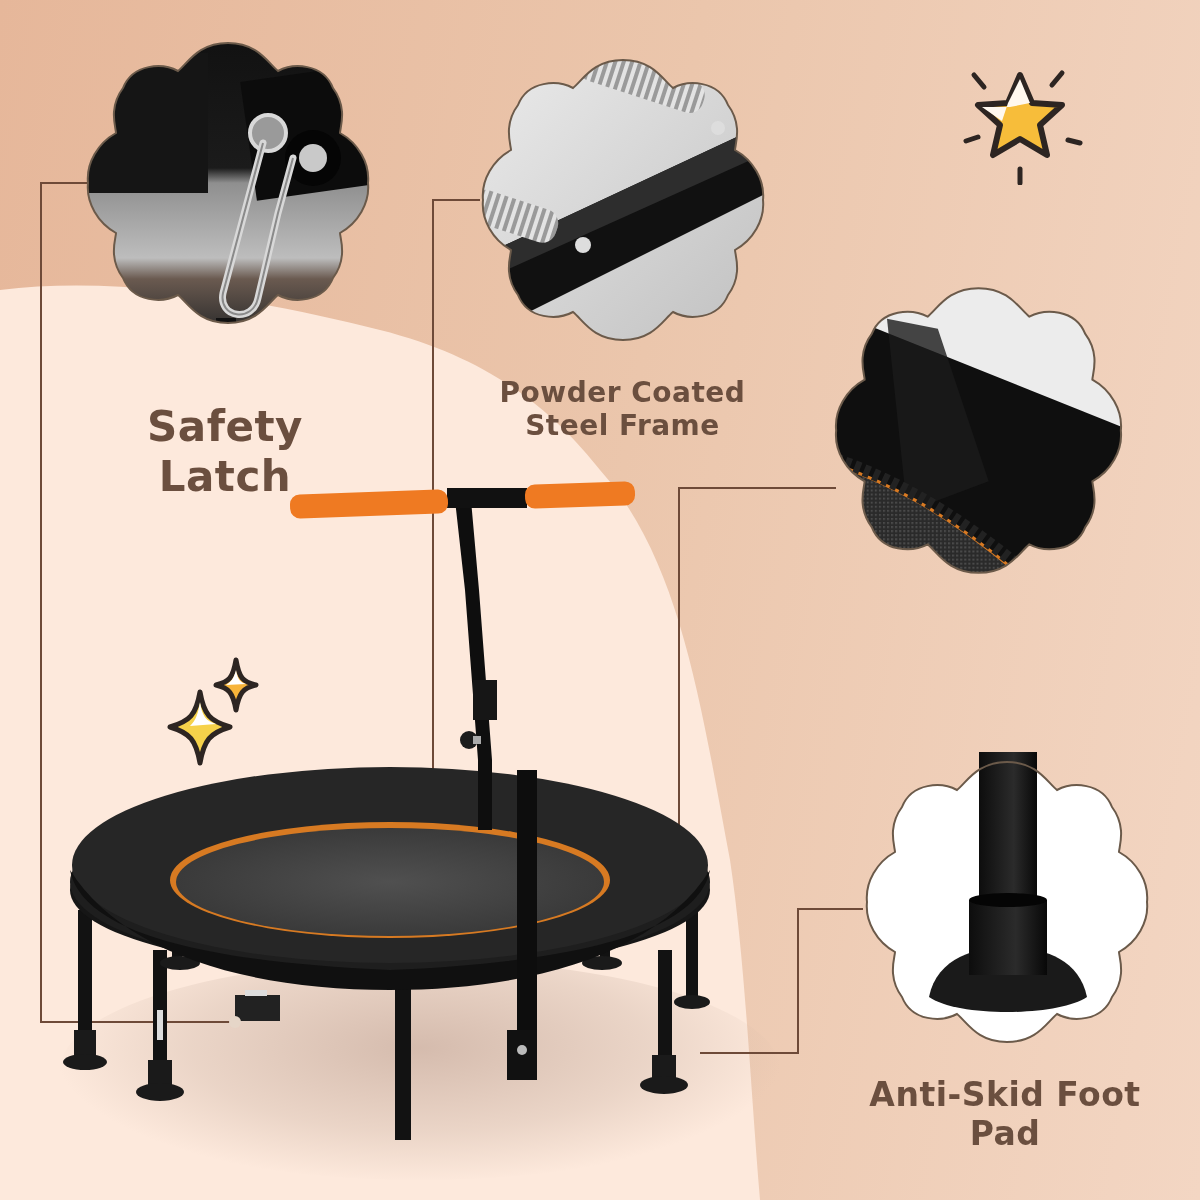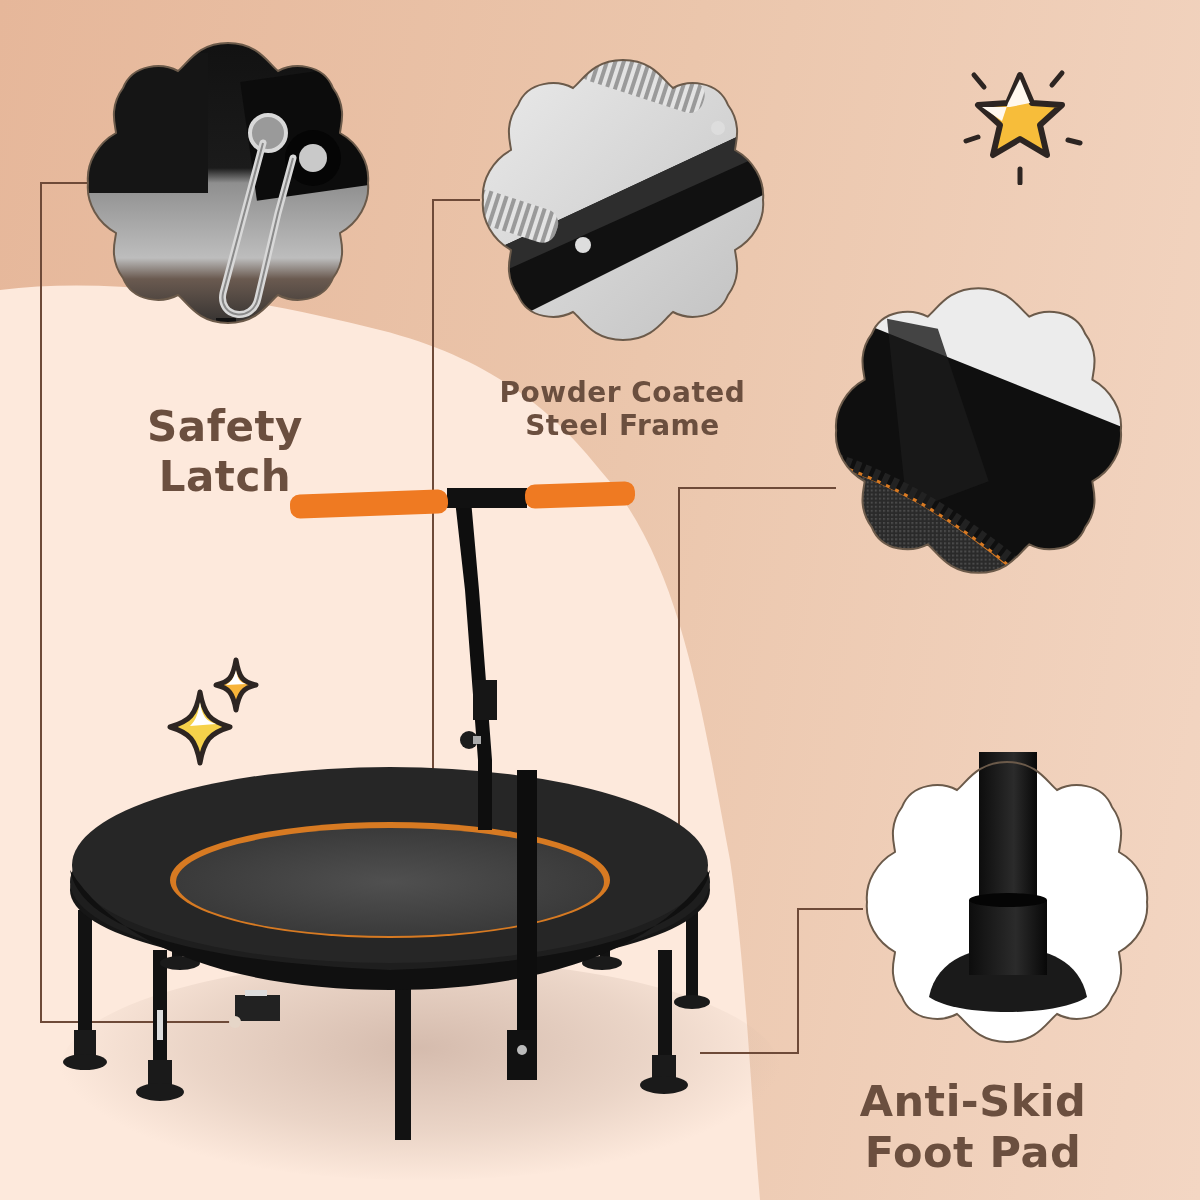--- a/index.html
+++ b/index.html
@@ -153,21 +153,21 @@
     <ellipse cx="151" cy="-8" rx="29" ry="8" fill="#1a1a1a"></ellipse>
     <g clip-path="url(#fc4)">
       <rect x="112" y="148" width="78" height="75" fill="url(#pole)"></rect>
       <path d="M72,245 C80,205 120,195 151,195 C182,195 222,205 230,245 C200,265 100,265 72,245 Z" fill="#1a1a1a"></path>
       <rect x="112" y="148" width="78" height="75" fill="url(#pole)"></rect>
       <ellipse cx="151" cy="148" rx="39" ry="7" fill="#050505"></ellipse>
     </g>
     <use href="#fp4" fill="none" stroke="#6b5a4a" stroke-width="2"></use>
   </svg>
 </div>
-<div class="label" style="left:798px; top:1076px; width:350px; font-size:43px;">Anti-Skid Foot Pad</div>
+<div class="label" style="left:830px; top:1076px; width:350px; font-size:33px;">Anti-Skid Foot Pad</div>
 
 <div class="deco" style="left:60px; top:470px;">
   <svg width="680" height="680" viewBox="0 0 680 680">
     <defs>
       <radialGradient id="matg" cx="0.5" cy="0.5" r="0.5">
         <stop offset="0" stop-color="#505050"></stop>
           <stop offset="1" stop-color="#3a3a3a"></stop>
       </radialGradient>
     </defs>
 

